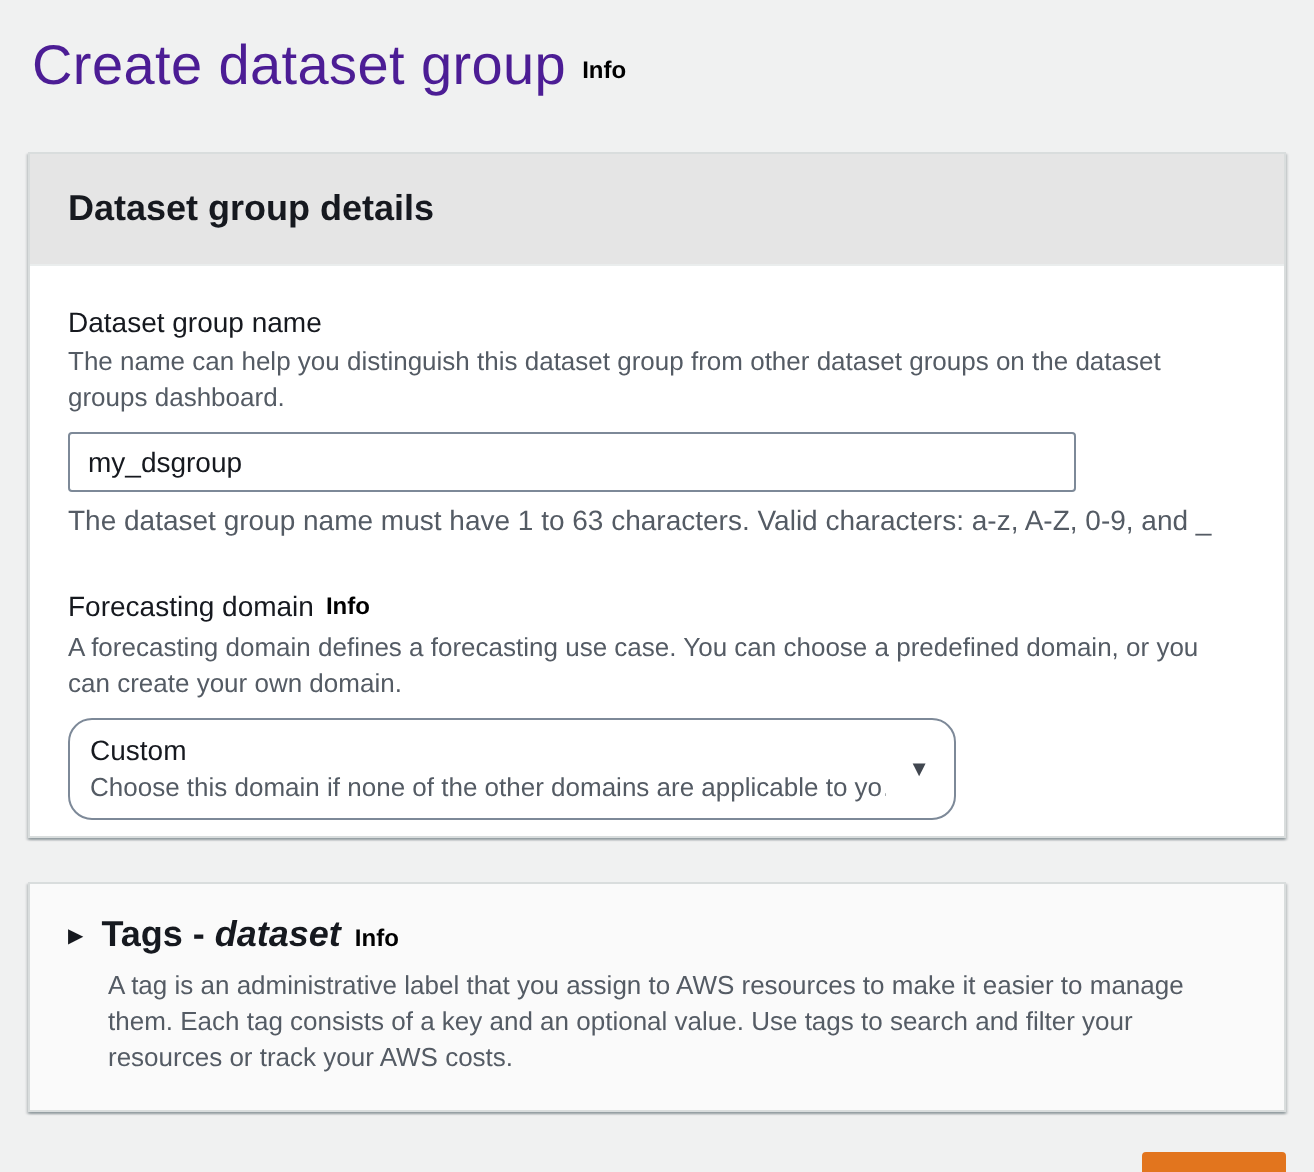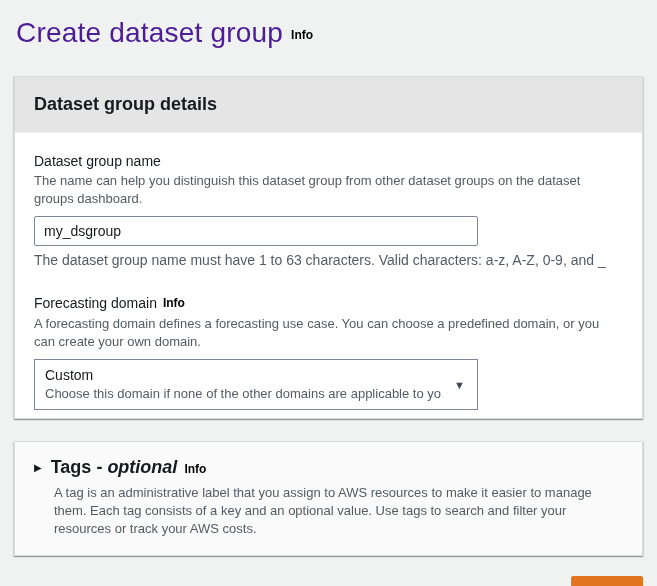--- a/index.html
+++ b/index.html
@@ -47,21 +47,21 @@
   .field-label { font-size: 14px; line-height: 18px; color: #16191f; }
   .field-label .info-link { margin-left: 6px; position: relative; top: -1px; }
   .field-desc {
     font-size: 13px;
     line-height: 18px;
     color: #545b64;
     margin: 2px 0 8px 0;
     max-width: 596px;
   }
   .text-input {
-    width: 444px;
+    width: 504px;
     height: 30px;
     border: 1px solid #7d8998;
     border-radius: 2px;
     padding: 0 9px;
     font-size: 14px;
     font-family: "Liberation Sans", "DejaVu Sans", sans-serif;
     color: #16191f;
     background: #ffffff;
     outline: none;
   }
@@ -69,21 +69,21 @@
     font-size: 14px;
     line-height: 16px;
     color: #545b64;
     margin-top: 6px;
   }
   .field-group + .field-group { margin-top: 26px; }
 
   .select-box {
     width: 444px;
     border: 1px solid #7d8998;
-    border-radius: 0;
+    border-radius: 12px;
     background: #ffffff;
     padding: 5px 34px 6px 10px;
     position: relative;
     cursor: pointer;
   }
   .select-box .select-value { font-size: 14px; line-height: 20px; color: #16191f; }
   .select-box .select-desc {
     font-size: 13px;
     line-height: 18px;
     color: #545b64;
@@ -185,21 +185,21 @@
           <span class="select-caret">▼</span>
         </div>
       </div>
 
     </div>
   </section>
 
   <section class="card tags-card">
     <div class="tags-header">
       <span class="expand-caret">▶</span>
-      <span class="tags-title"><span>Tags - </span><span class="optional">optional</span></span>
+      <span class="tags-title"><span>Tags - </span><span class="optional">dataset</span></span>
         <a class="info-link">Info</a>
     </div>
     <div class="tags-desc">A tag is an administrative label that you assign to AWS resources to make it easier to manage them. Each tag consists of a key and an optional value. Use tags to search and filter your resources or track your AWS costs.</div>
   </section>
 
   <div class="footer">
     <button class="btn-link">Cancel</button>
     <button class="btn-primary">Next</button>
   </div>
 

